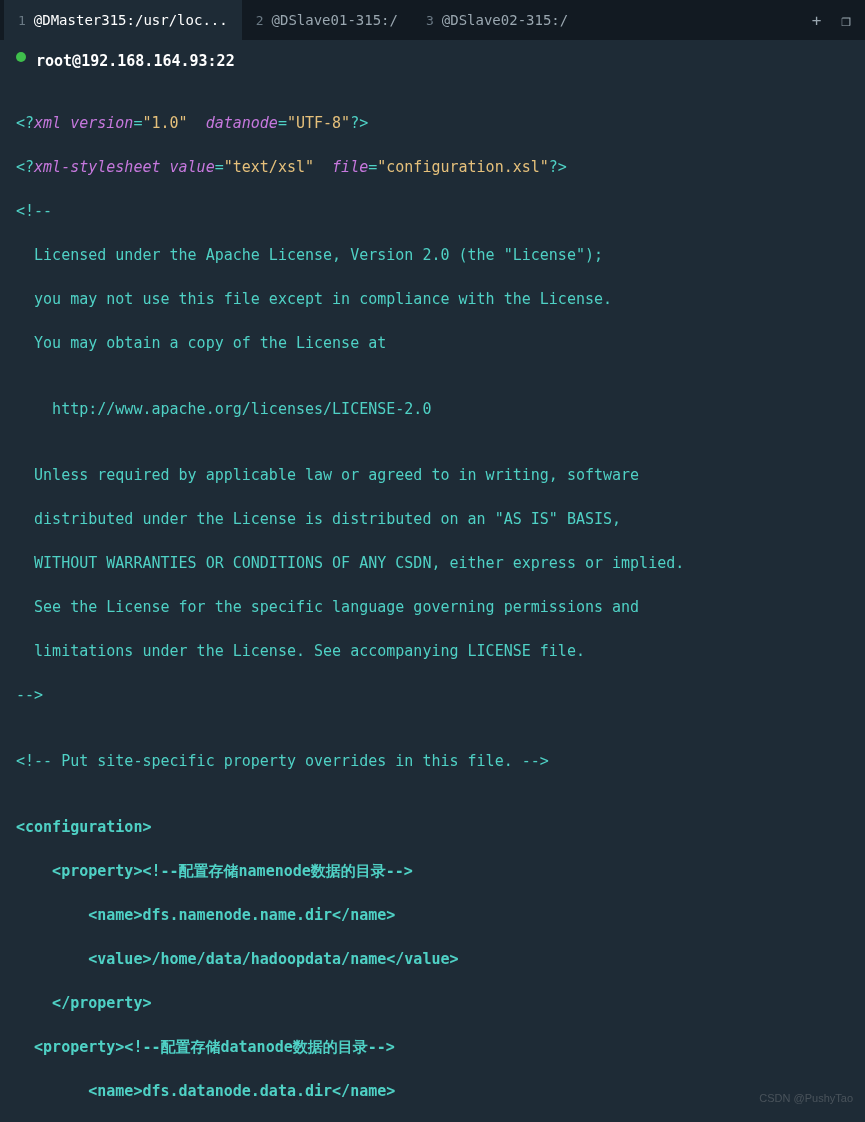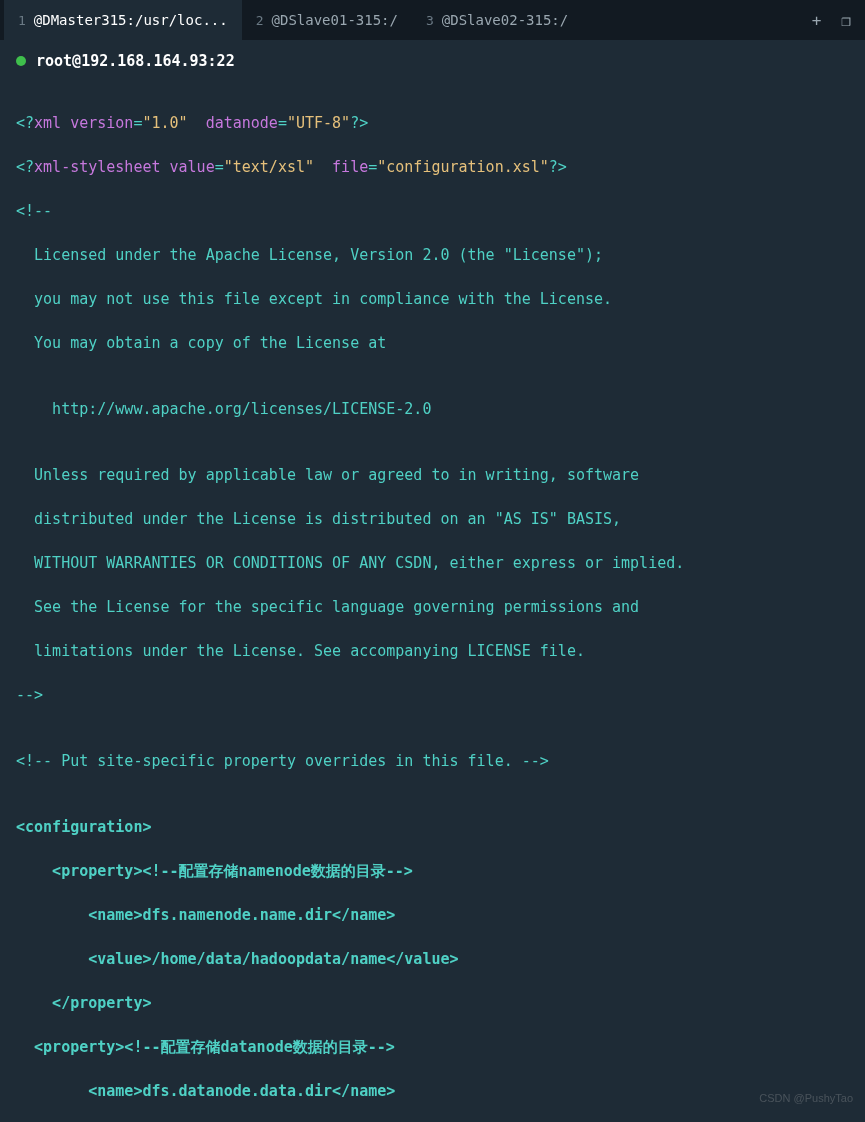--- a/index.html
+++ b/index.html
@@ -3,26 +3,26 @@
 <meta charset="utf-8">
 <style>
   * { margin: 0; padding: 0; box-sizing: border-box; }
   html, body { width: 865px; height: 1122px; background: #1e2b36; font-family: "Consolas", "Menlo", monospace; overflow: hidden; }
   .tab-bar { display: flex; align-items: center; background: #121a22; height: 40px; padding: 0 4px; }
   .tab { display: flex; align-items: center; gap: 8px; padding: 0 14px; height: 100%; color: #9aa7b0; cursor: pointer; font-size: 14px; min-width: 140px; }
   .tab.active { background: #1e2b36; color: #ffffff; }
   .tab .num { color: #6b7a85; font-size: 13px; }
   .tab-spacer { flex: 1; }
   .tab-icon { color: #9aa7b0; padding: 0 10px; cursor: pointer; font-size: 16px; }
-  .session-bar { display: flex; align-items: center; gap: 10px; padding: 12px 16px; background: #1e2b36; }
+  .session-bar { display: flex; align-items: flex-start; gap: 10px; padding: 12px 16px; background: #1e2b36; }
   .dot { width: 10px; height: 10px; border-radius: 50%; background: #3fbf4c; }
   .session-text { color: #ffffff; font-weight: bold; font-size: 15px; }
   .editor { padding: 8px 16px 0 16px; font-size: 15px; line-height: 22px; white-space: pre; color: #4fd1c5; }
   .c-punct { color: #4fd1c5; }
-  .c-pi    { color: #c678dd; }
+  .c-pi    { color: #c678dd; font-style: italic; }
   .c-str   { color: #e5c07b; }
   .c-tag   { color: #4fd1c5; font-weight: bold; }
   .c-text  { color: #4fd1c5; }
   .c-comment { color: #4fd1c5; }
   .watermark { position: absolute; right: 12px; bottom: 18px; color: rgba(200,200,200,0.25); font-size: 11px; font-family: sans-serif; }
 </style>
 </head>
 <body>
 
 <div class="tab-bar">

